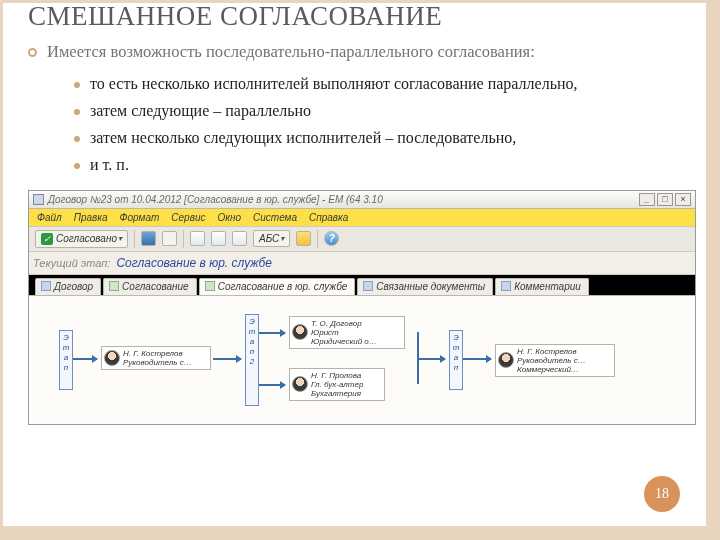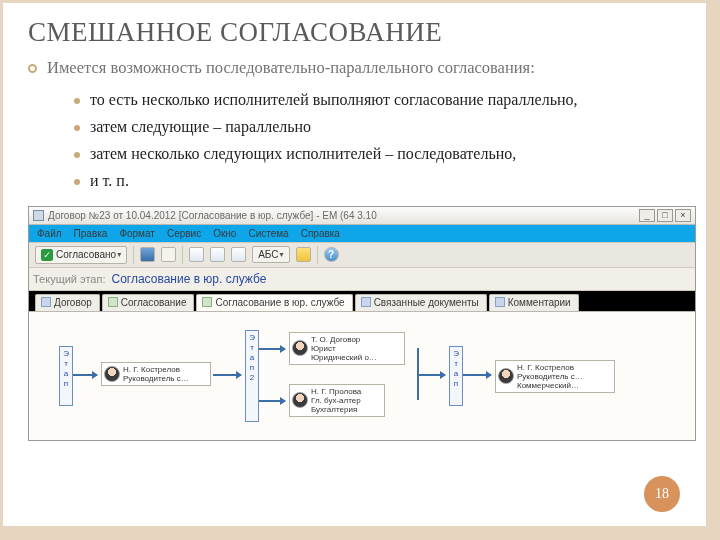--- a/index.html
+++ b/index.html
@@ -8,21 +8,21 @@
     background: #fff;
     font-family: Georgia, 'Times New Roman', serif;
     color: #333;
     position: relative;
     overflow: hidden;
   }
   .border-left { position: absolute; left: 0; top: 0; bottom: 0; width: 3px; background: #e8d5c0; }
   .border-top { position: absolute; left: 0; top: 0; right: 0; height: 3px; background: #e8d5c0; }
   .border-right { position: absolute; right: 0; top: 0; bottom: 0; width: 14px; background: #e8d5c0; }
   .border-bottom { position: absolute; left: 0; bottom: 0; right: 0; height: 14px; background: #e8d5c0; }
-  .content { position: absolute; left: 28px; top: 16px; right: 30px; }
+  .content { position: absolute; left: 28px; top: 0; right: 30px; }
   .title {
     font-size: 27px; font-weight: 400; color: #5a5a5a;
     letter-spacing: 0.5px; line-height: 1.1; margin-top: 2px;
   }
   .lead-row { display: flex; align-items: flex-start; margin-top: 10px; gap: 10px; }
   .ring {
     width: 9px; height: 9px; border: 2px solid #c9a97a; border-radius: 50%;
     flex: 0 0 auto; margin-top: 6px;
   }
   .lead { font-size: 16.5px; color: #737373; line-height: 1.25; }
@@ -36,39 +36,39 @@
   }
   ul.sub li::before {
     content: ""; position: absolute; left: 0; top: 8px;
     width: 6px; height: 6px; background: #c9a97a; border-radius: 50%;
   }
   .app {
     margin-top: 14px; width: 668px;
     border: 1px solid #9a9a9a;
     background: #ece9e4;
     font-family: Tahoma, Arial, sans-serif;
-    font-size: 10px; color: #333;
+    font-size: 10px; color: #333; font-style: italic;
   }
   .titlebar {
     display: flex; align-items: center; justify-content: space-between;
     background: linear-gradient(#fdfdfd,#e6e4df);
     height: 18px; padding: 0 4px; border-bottom: 1px solid #bcb8b0;
   }
   .titlebar-left { display: flex; align-items: center; gap: 4px; }
   .tb-icon { width: 11px; height: 11px; background: #cfd8e6; border: 1px solid #7a8aa3; }
   .tb-text { font-size: 10px; color: #6a6a6a; font-family: Tahoma, sans-serif; }
   .winbtns { display: flex; gap: 2px; }
   .winbtn {
     width: 16px; height: 13px; background: #efede7; border: 1px solid #9c9890;
     display: flex; align-items: center; justify-content: center;
     font-size: 9px; color: #444; line-height: 1;
   }
   .menubar {
     display: flex; gap: 12px; padding: 3px 8px;
-    background: #0ea5e9; border-bottom: 1px solid #cfc9bf;
+    background: #fde047; border-bottom: 1px solid #cfc9bf;
     font-size: 10px; color: #3a3a3a;
   }
   .toolbar {
     display: flex; align-items: center; gap: 6px; padding: 3px 6px;
     background: #eae7e1; border-bottom: 1px solid #cfc9bf;
   }
   .tbtn {
     display: flex; align-items: center; gap: 3px;
     padding: 2px 5px; border: 1px solid #b7b2a6; background: #f5f3ee;
     font-size: 10px; border-radius: 2px;

